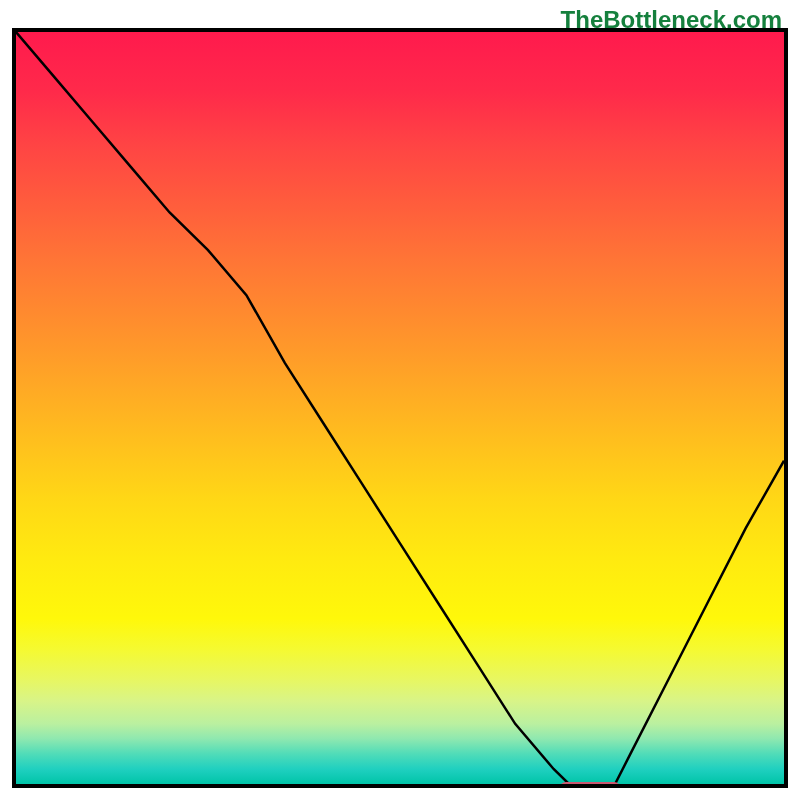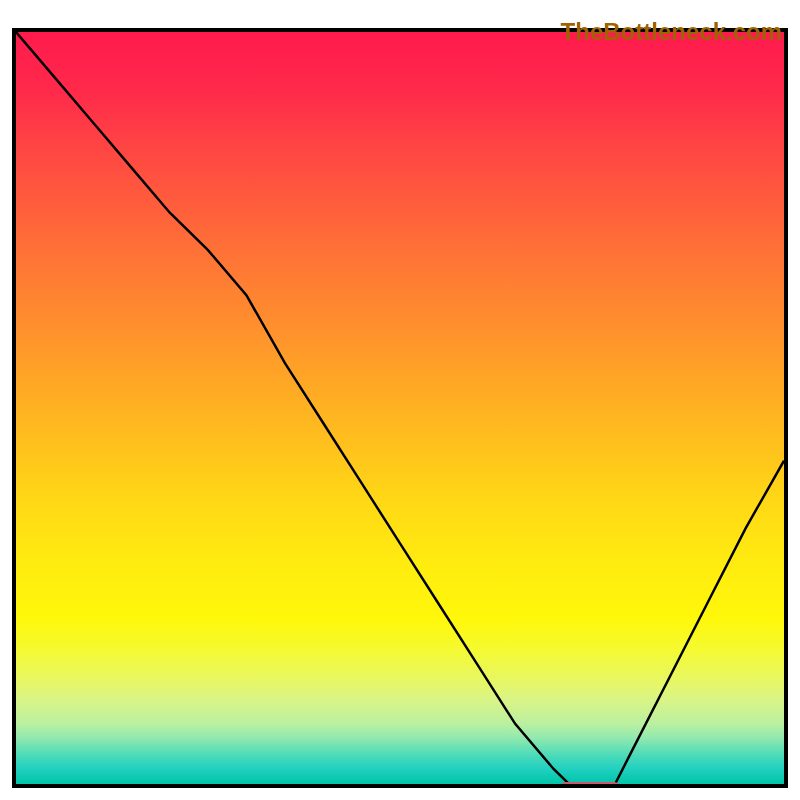--- a/index.html
+++ b/index.html
@@ -1,17 +1,17 @@
 <!DOCTYPE html>
 <html><head>
 <meta charset="utf-8">
 <style>
   * { margin: 0; padding: 0; box-sizing: border-box; }
   body { width: 800px; height: 800px; background: #fff; position: relative; font-family: Arial, sans-serif; }
-  .watermark { position: absolute; top: 18px; right: 18px; font-size: 24px; font-weight: bold; color: #a16207; z-index: 10; }
+  .watermark { position: absolute; top: 6px; right: 18px; font-size: 24px; font-weight: bold; color: #15803d; z-index: 10; }
   .frame { position: absolute; top: 28px; left: 12px; width: 776px; height: 760px; border: 4px solid #000; overflow: hidden; }
   .gradient { position: absolute; top: 0; left: 0; right: 0; bottom: 0;
     background: linear-gradient(to bottom,
       #ff1a4d 0%,
       #ff2a4a 8%,
       #ff4444 15%,
       #ff5a3d 22%,
       #ff7436 30%,
       #ff8c2e 38%,
       #ffa526 46%,

